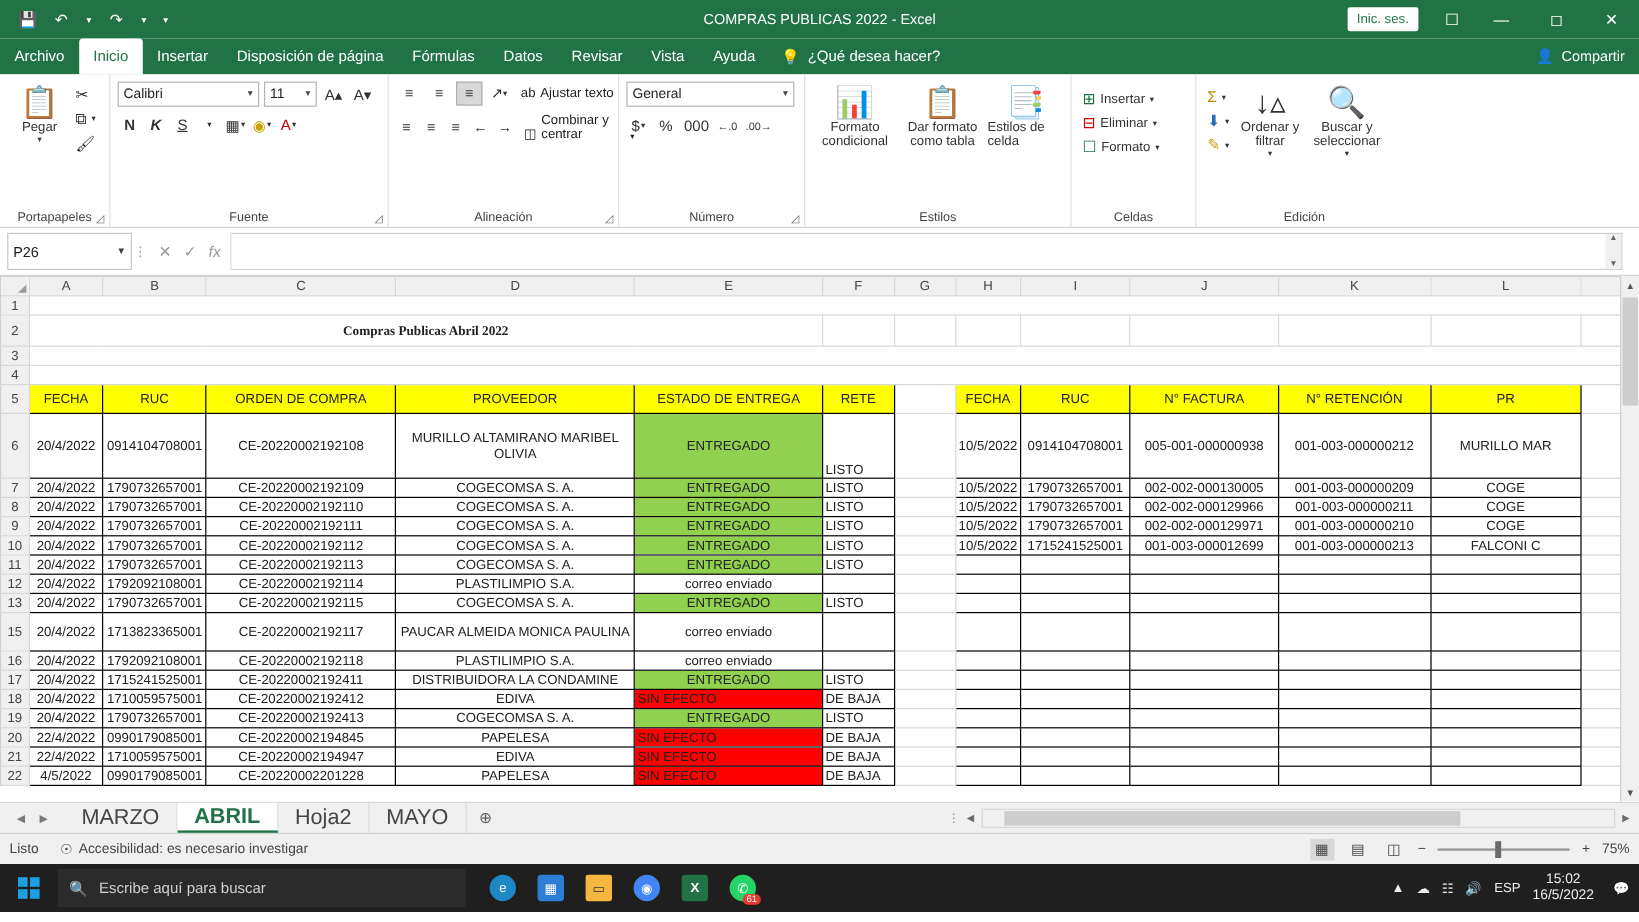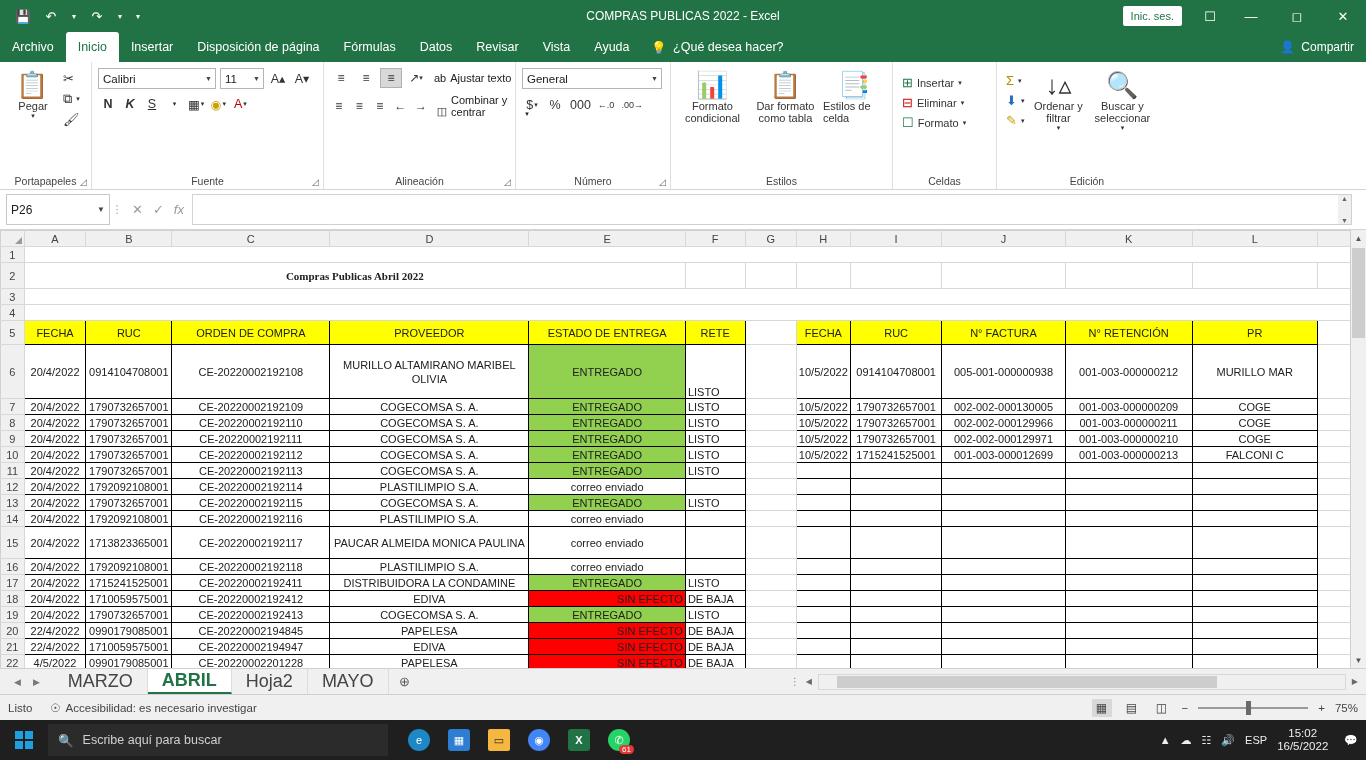--- a/index.html
+++ b/index.html
@@ -73,21 +73,21 @@
   .colhead td, .rowhead { background:#f0f0f0; border:1px solid #d0d0d0; text-align:center; font-size:11.5px; color:#444; height:17px; }
   .grid td { border-right:1px solid #d8d8d8; border-bottom:1px solid #d8d8d8; font-size:11px; padding:0 2px; overflow:hidden; white-space:nowrap; height:16px; }
 
   .corner { width:24px; background:#f0f0f0; border:1px solid #d0d0d0; position:relative; }
   .corner:after { content:""; position:absolute; right:2px; bottom:2px; border-left:7px solid transparent; border-bottom:7px solid #9a9a9a; }
 
   
   .b { border:1px solid #000 !important; }
   .yellow { background:#ffff00; font-weight:normal; text-align:center; }
   .greenlight { background:#92d050; text-align:center; }
-  .red { background:#ff0000; text-align:right; }
+  .red { background:#ff0000; text-align:left; }
   .ctr { text-align:center; }
   .title-cell { font-family:"Liberation Serif", serif; font-weight:bold; font-size:17px; text-align:center; }
 
   
   .vscroll { position:absolute; top:0; right:0; width:16px; bottom:0; background:#f0f0f0; border-left:1px solid #d0d0d0; }
   .vthumb { position:absolute; top:18px; left:1px; width:13px; height:90px; background:#cdcdcd; }
   .sb-arrow { position:absolute; left:0; right:0; height:16px; display:flex; align-items:center; justify-content:center; font-size:8px; color:#555; }
 
   
   .sheettabs { height:26px; background:#f0f0f0; border-top:1px solid #d0d0d0; display:flex; align-items:stretch; }
@@ -583,36 +583,20 @@
       <td class="b">LISTO</td>
       <td></td>
       <td class="b"></td>
       <td class="b"></td>
       <td class="b"></td>
       <td class="b"></td>
       <td class="b"></td>
       <td></td>
     </tr>
 
-    <tr>
-      <td class="rowhead">14</td>
-      <td class="b ctr">20/4/2022</td>
-      <td class="b ctr">1792092108001</td>
-      <td class="b ctr">CE-20220002192116</td>
-      <td class="b ctr">PLASTILIMPIO S.A.</td>
-      <td class="b ctr">correo enviado</td>
-      <td class="b"></td>
-      <td></td>
-      <td class="b"></td>
-      <td class="b"></td>
-      <td class="b"></td>
-      <td class="b"></td>
-      <td class="b"></td>
-      <td></td>
-    </tr>
 
     <tr style="height:32px">
       <td class="rowhead">15</td>
       <td class="b ctr">20/4/2022</td>
       <td class="b ctr">1713823365001</td>
       <td class="b ctr">CE-20220002192117</td>
       <td class="b ctr" style="white-space:normal;line-height:14px">PAUCAR ALMEIDA MONICA PAULINA</td>
       <td class="b ctr">correo enviado</td>
       <td class="b"></td>
       <td></td>

